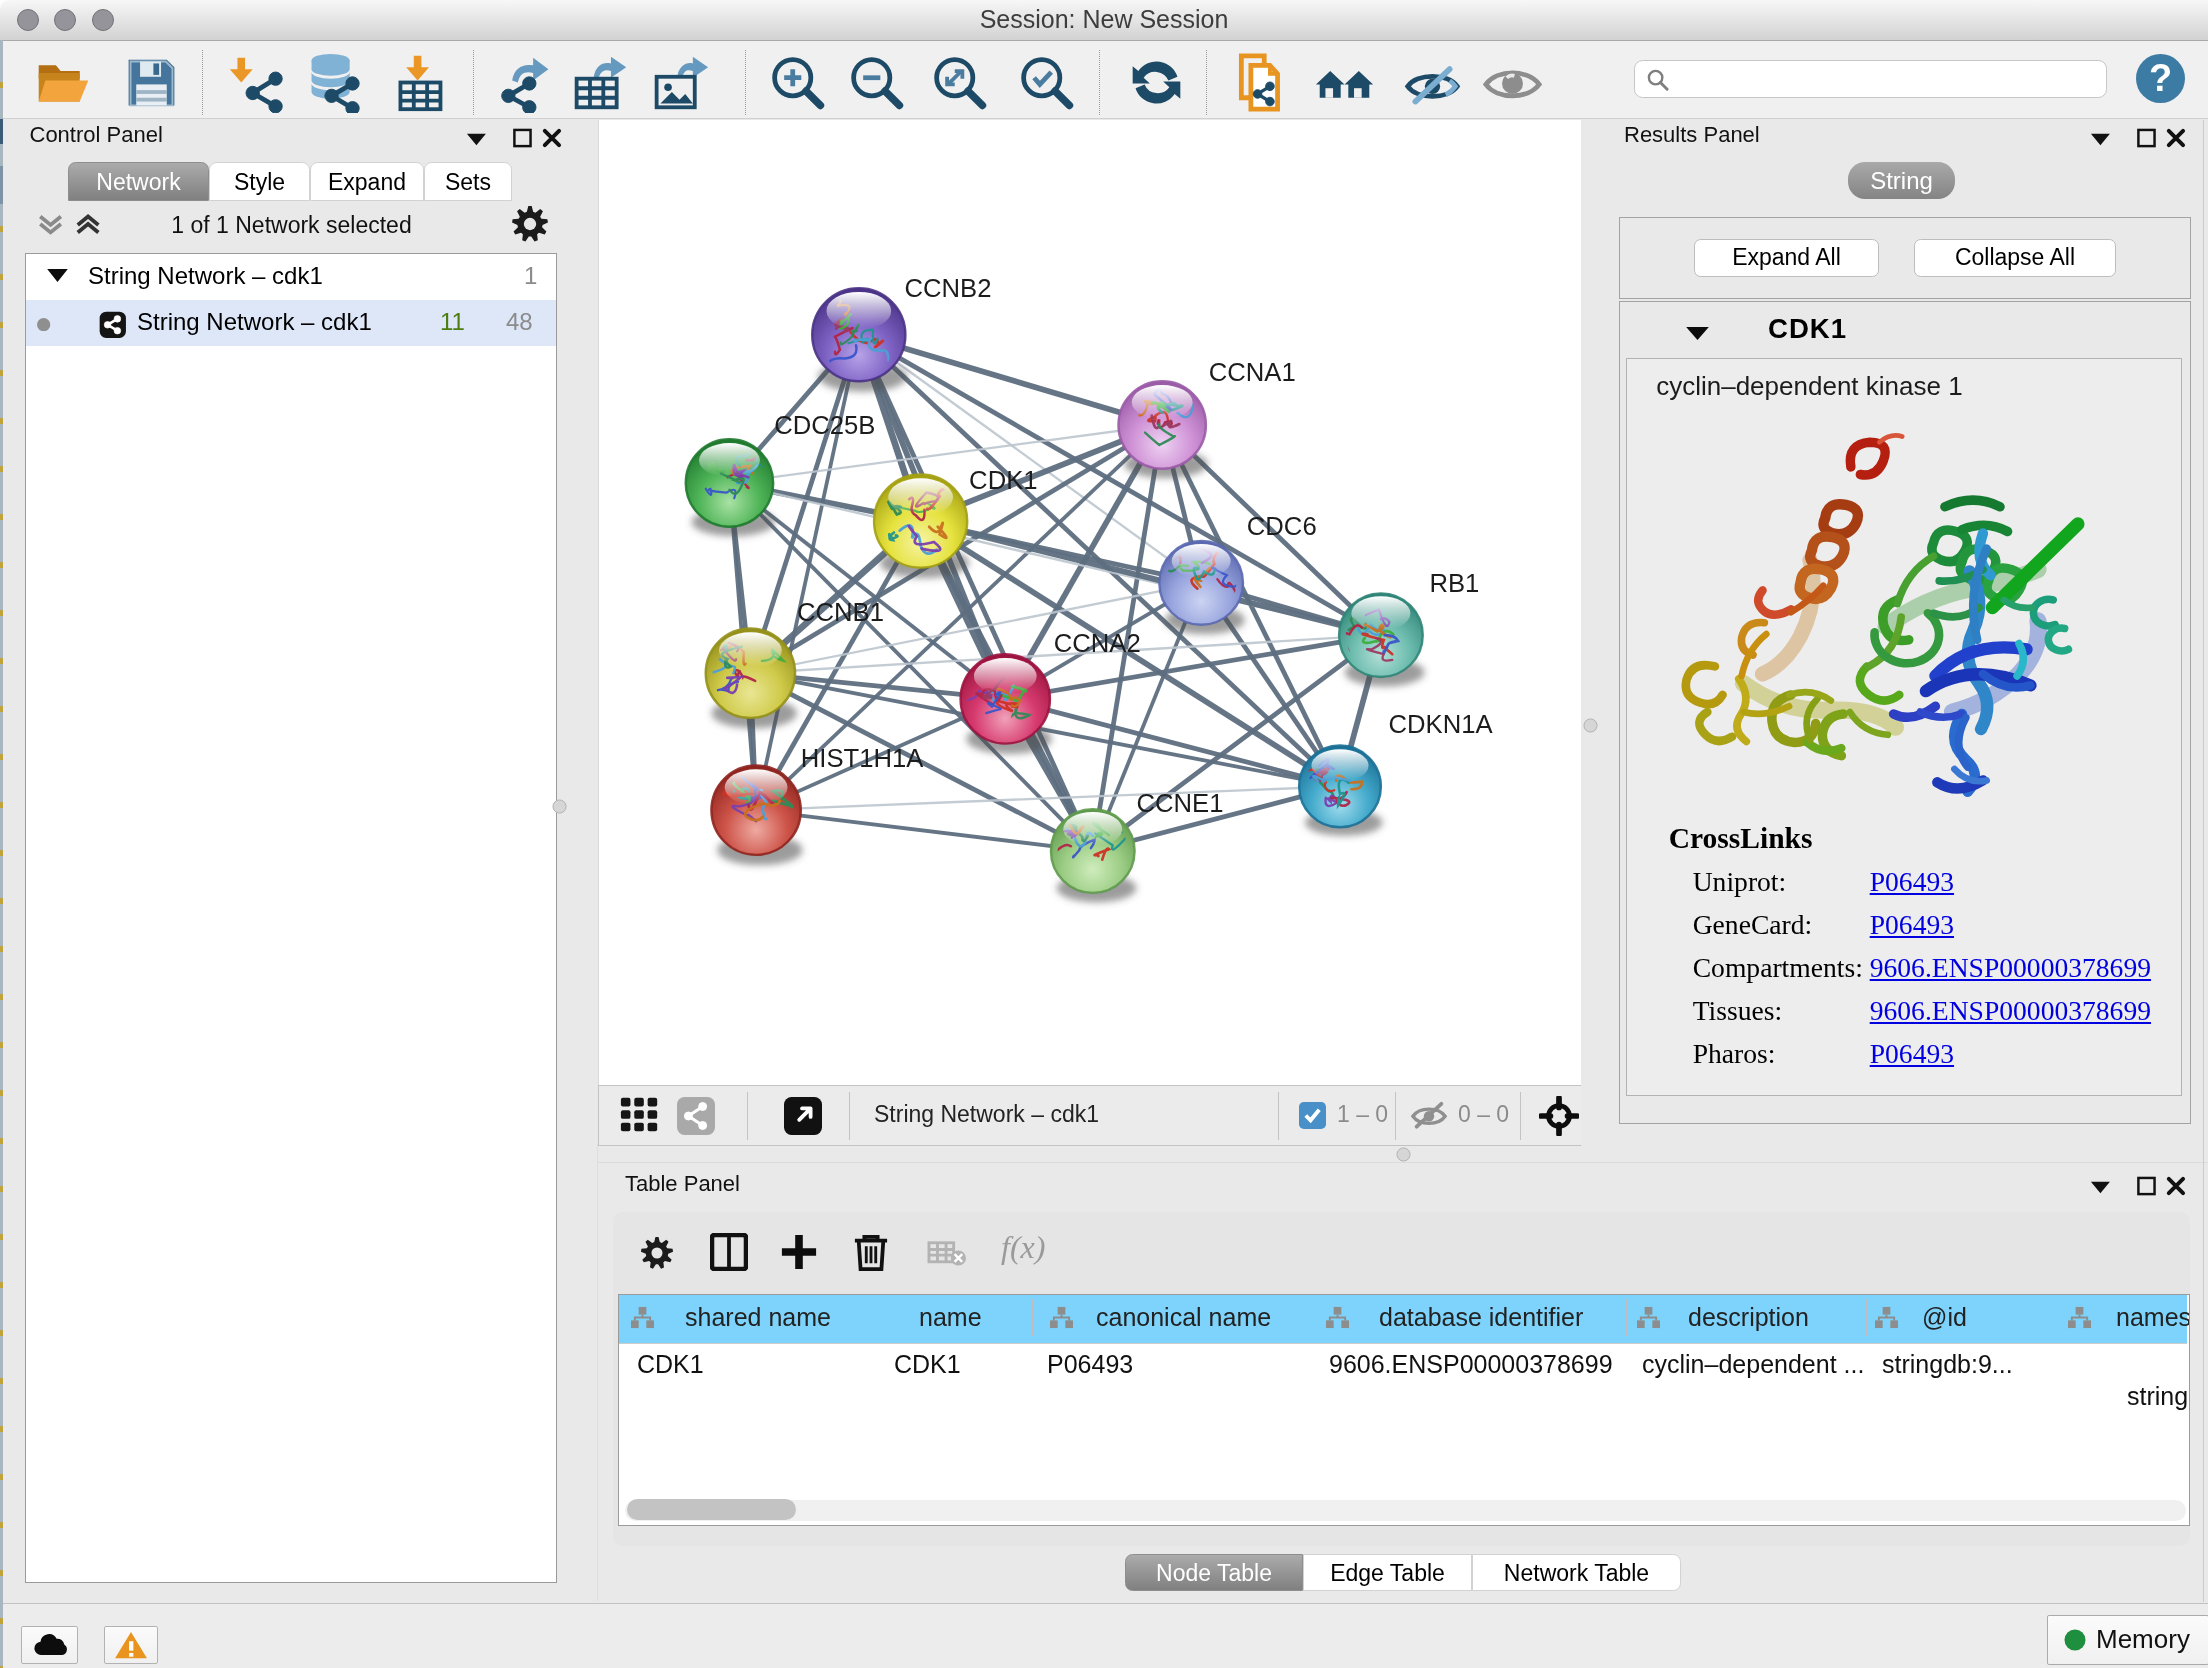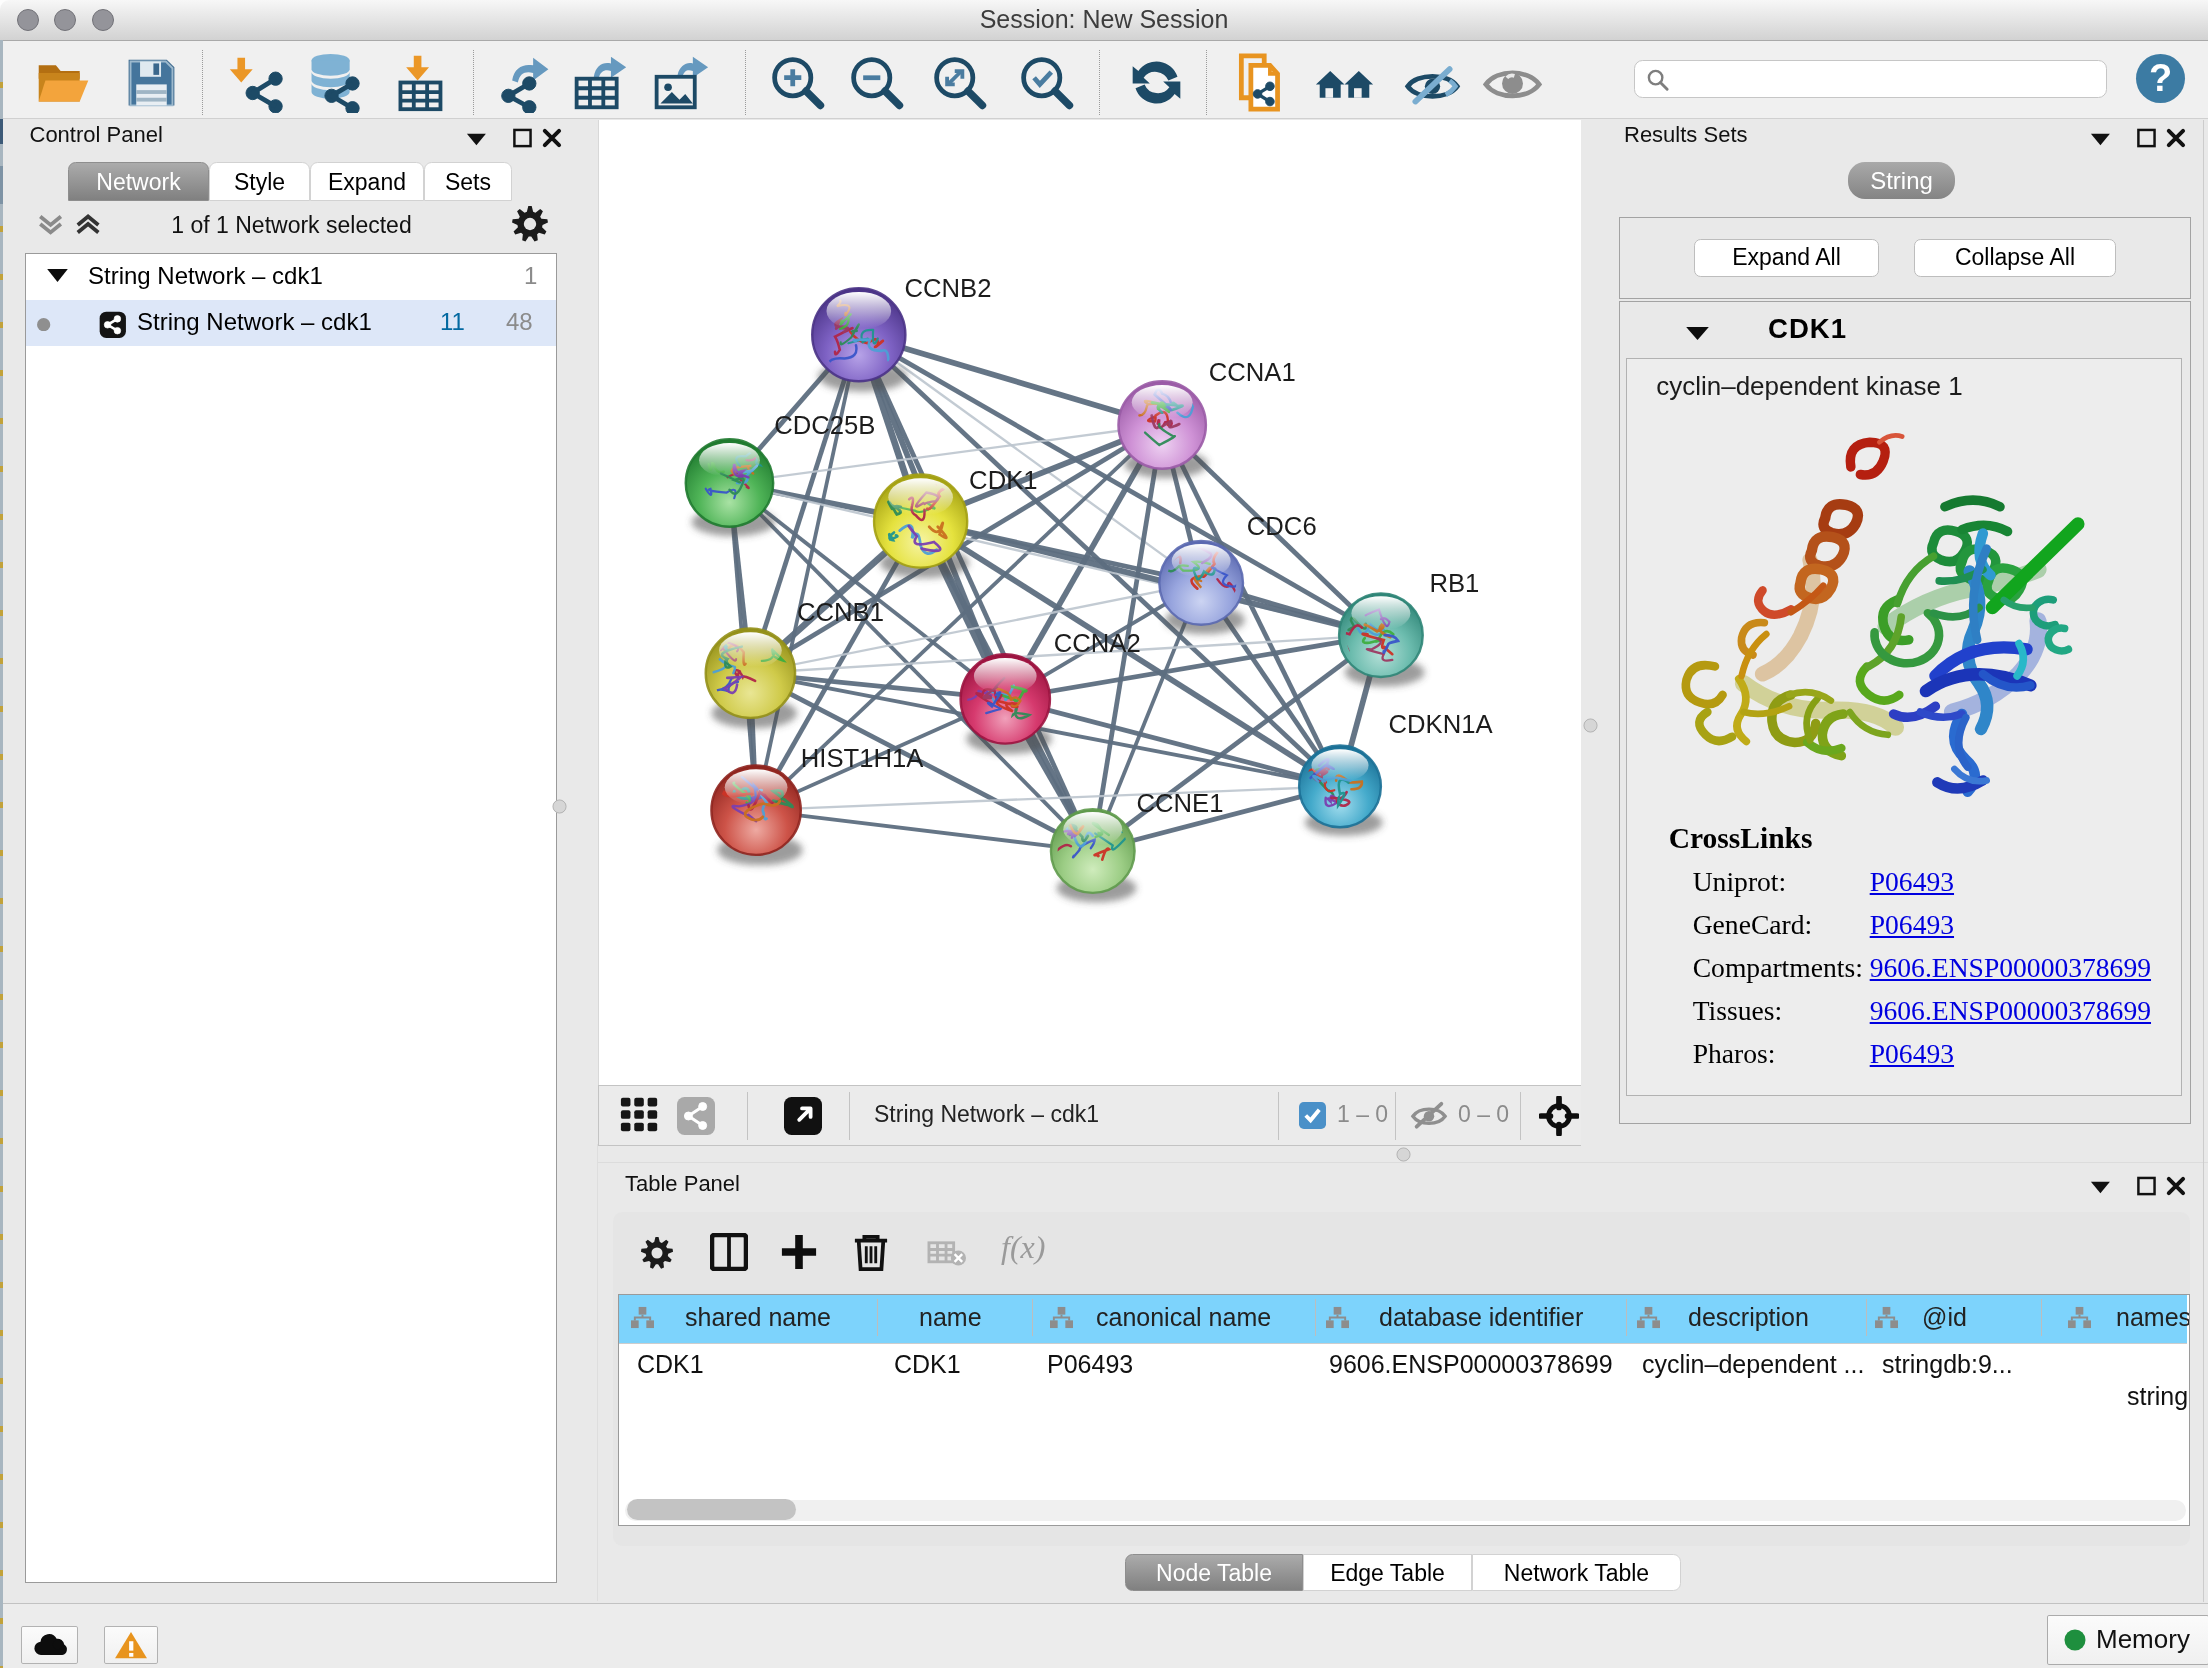--- a/index.html
+++ b/index.html
@@ -255,21 +255,21 @@
     <svg style="position:absolute;left:73px;top:10.5px;" width="27.6" height="27.6" viewBox="0 0 42 42">
       <rect x="1" y="1" width="40" height="40" rx="10" fill="#141414"></rect>
       <g fill="#fff" stroke="#fff">
           <circle cx="28" cy="12" r="5"></circle>
           <circle cx="13" cy="21" r="5"></circle>
           <circle cx="28" cy="30" r="5"></circle>
           <path d="M28 12 13 21 28 30" fill="none" stroke-width="4"></path>
         </g>
     </svg>
     <span style="position:absolute;left:111px;top:7.6px;">String Network – cdk1</span>
-    <span style="position:absolute;left:414px;top:7.6px;color:#0369a1;">11</span>
+    <span style="position:absolute;left:414px;top:7.6px;color:#4d7c0f;">11</span>
     <span style="position:absolute;left:480px;top:7.6px;color:#8b8b8b;">48</span>
   </div>
 </div>
 
 <div class="abs" id="canvas">
     <svg id="graph" style="position:absolute;left:-1.9px;top:-4.8px;" width="982" height="970" viewBox="0 0 1032 1020">
 <defs>
 <radialGradient id="gB2" cx="0.5" cy="0.72" r="0.78">
           <stop offset="0" stop-color="#b7a3e8"></stop>
           <stop offset="0.45" stop-color="#7e62c4"></stop>
@@ -682,21 +682,21 @@
 <svg class="abs" style="left:1396px;top:1147px;" width="15" height="15" viewBox="0 0 16 16">
     <circle cx="8" cy="8" r="7" fill="#d6d6d6" stroke="#b0b0b0"></circle>
   </svg>
 <svg class="abs" style="left:552px;top:799px;" width="15" height="15" viewBox="0 0 16 16">
     <circle cx="8" cy="8" r="7" fill="#d6d6d6" stroke="#b0b0b0"></circle>
   </svg>
 <svg class="abs" style="left:1583px;top:718px;" width="15" height="15" viewBox="0 0 16 16">
     <circle cx="8" cy="8" r="7" fill="#d6d6d6" stroke="#b0b0b0"></circle>
   </svg>
 
-<div class="abs dtitle" style="left:1624px;top:122px;">Results Sets</div>
+<div class="abs dtitle" style="left:1624px;top:122px;">Results Panel</div>
 <svg class="abs" style="left:2089px;top:128px;" width="114" height="21" viewBox="0 0 120 22">
   <path d="M2 6 h20 l-10 12 z" fill="#111"></path>
   <rect x="52" y="2" width="17" height="17" fill="none" stroke="#111" stroke-width="2.6"></rect>
   <path d="M84 3 L99 18 M99 3 L84 18" stroke="#111" stroke-width="4.2" stroke-linecap="round"></path>
 </svg>
 <div class="abs" style="left:1848px;top:162px;width:107px;height:37px;border-radius:17px;
      background:linear-gradient(#a9a9a9,#848484);color:#fff;font-size:24px;text-align:center;line-height:37px;">String</div>
 <div class="abs rbox" style="left:1619px;top:217px;width:570px;height:80px;">
   <div style="position:absolute;left:74px;top:21px;width:183px;height:36px;background:#fff;border:1px solid #bdbdbd;border-radius:6.7px;text-align:center;line-height:34px;font-size:23px;">Expand All</div>
   <div style="position:absolute;left:294px;top:21px;width:200px;height:36px;background:#fff;border:1px solid #bdbdbd;border-radius:6.7px;text-align:center;line-height:34px;font-size:23px;">Collapse All</div>

